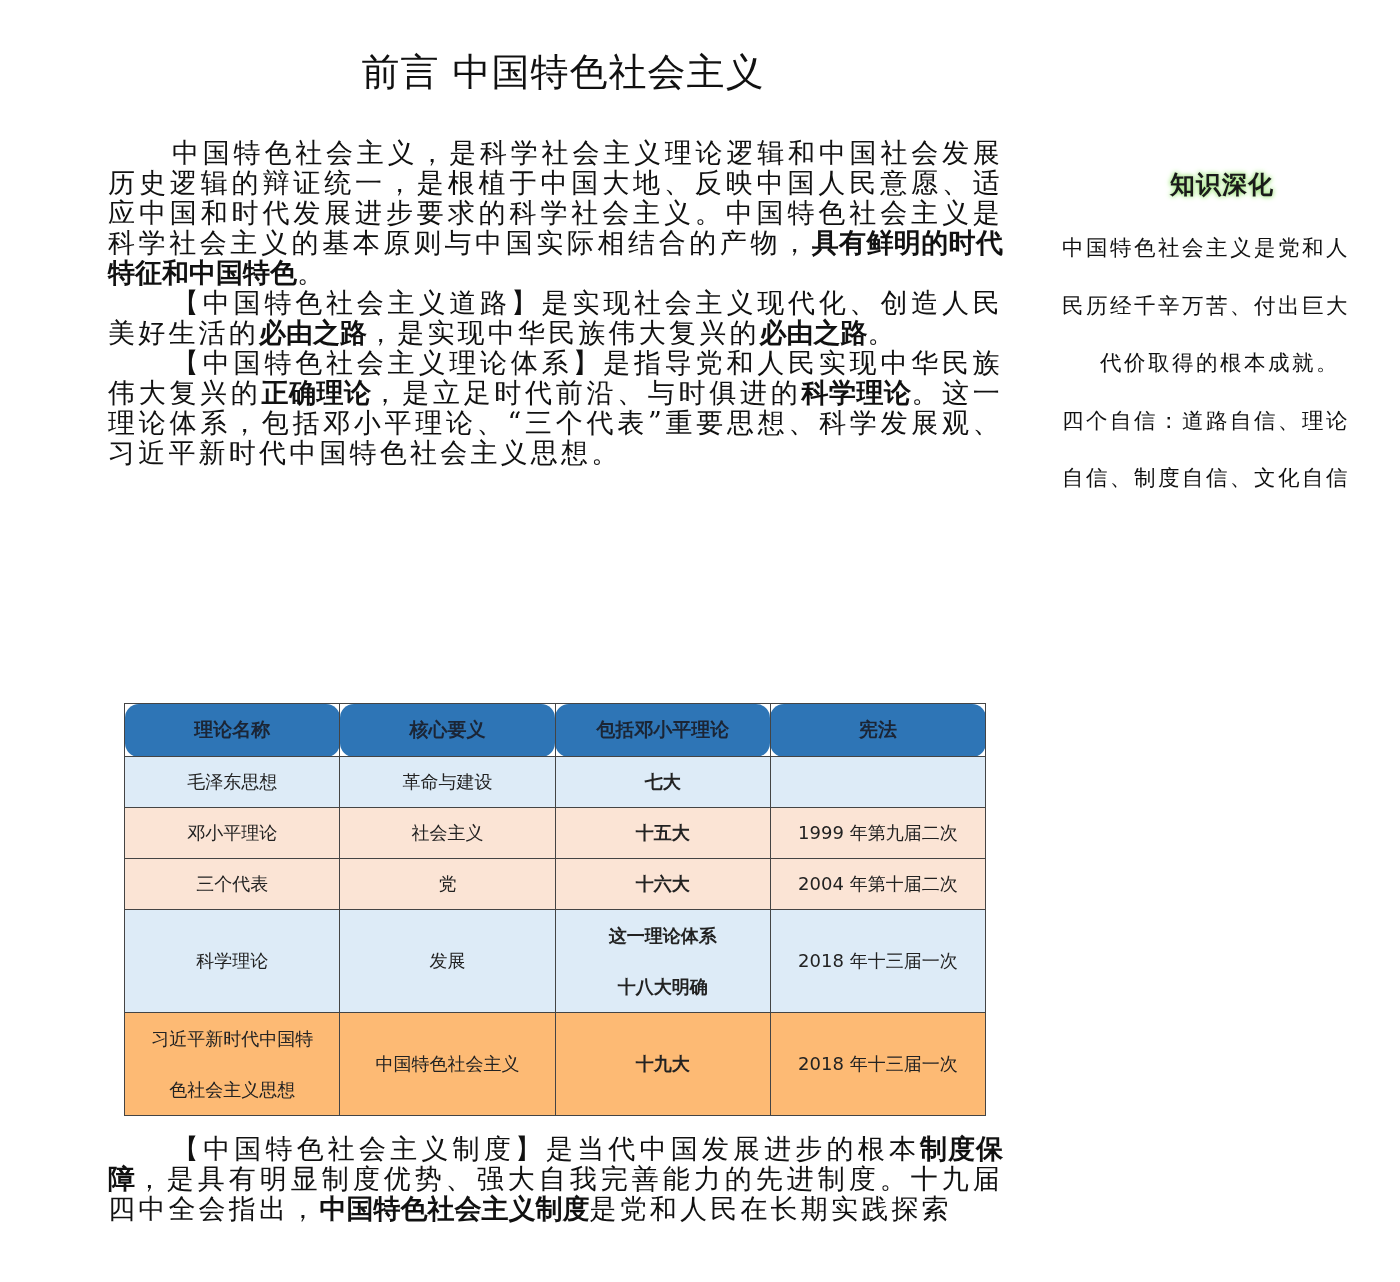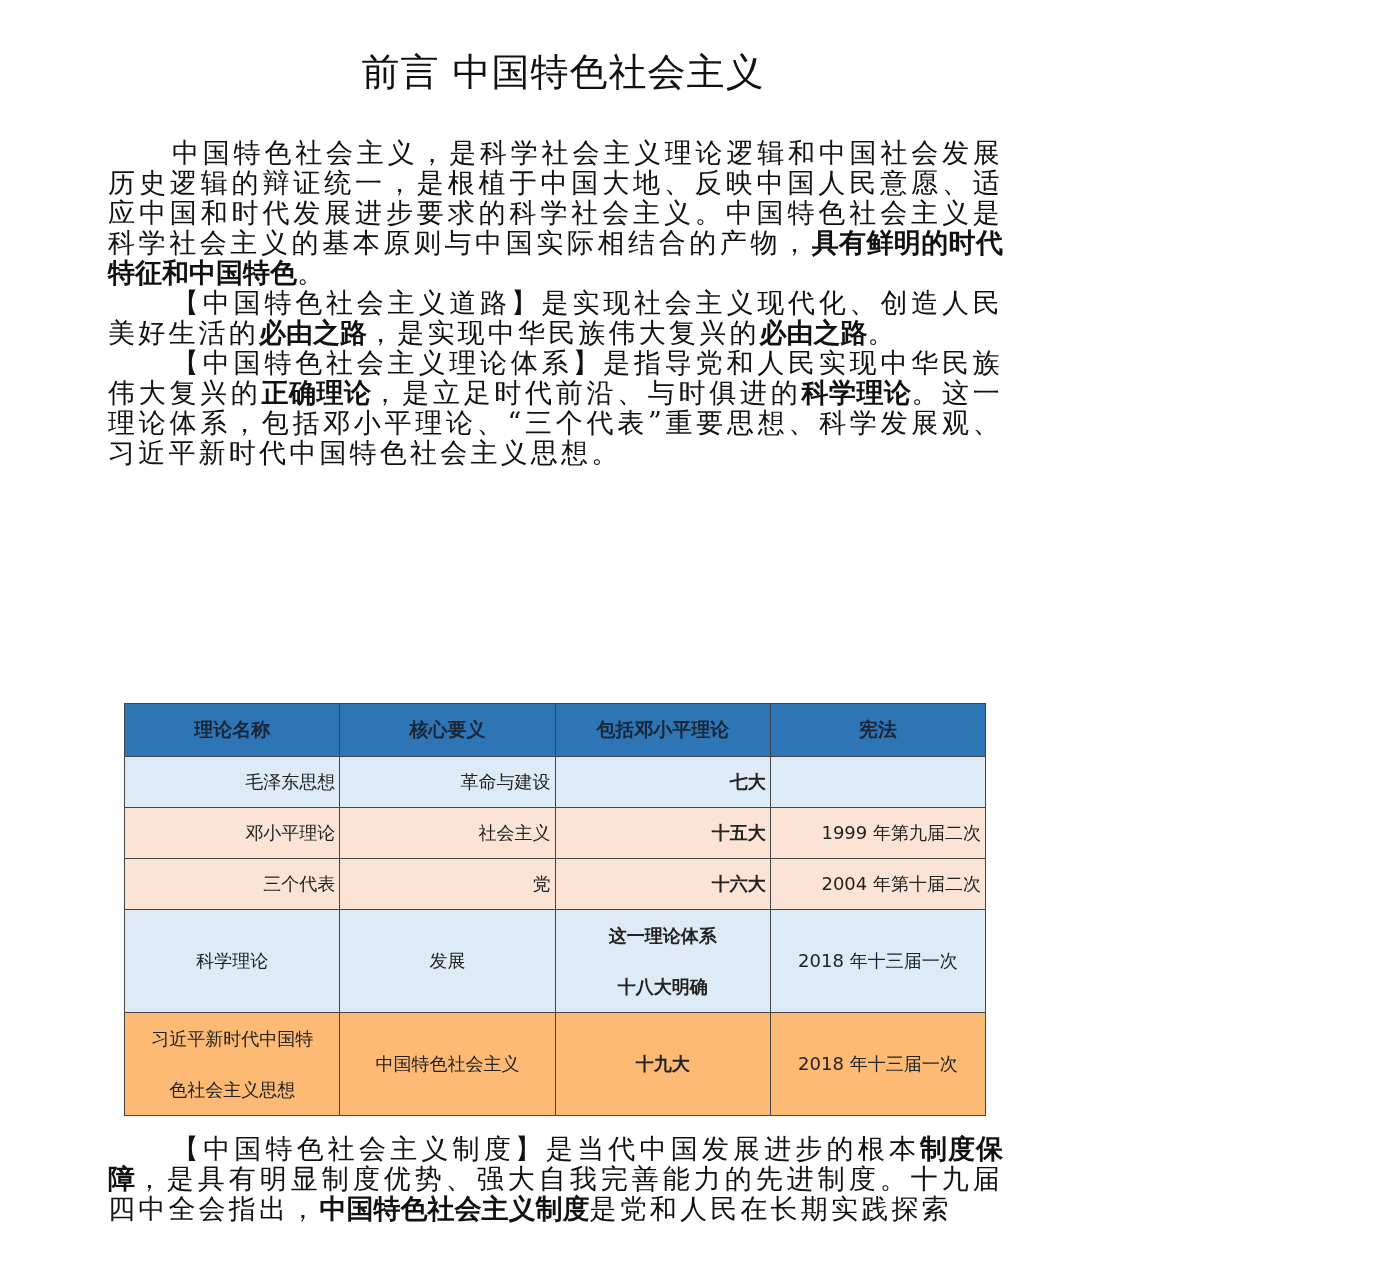--- a/index.html
+++ b/index.html
@@ -10,25 +10,25 @@
   .main { position: absolute; left: 108px; top: 138px; width: 895px; }
   .para { font-family: "DejaVu Serif", "Liberation Serif", serif; font-size: 27px;
           line-height: 30px; margin: 0; letter-spacing: 3.2px; text-align: justify;
           text-align-last: left; }
   .para b { font-family: "DejaVu Sans", "Liberation Sans", sans-serif; font-weight: bold; letter-spacing: 0; }
   .indent { text-indent: 64px; }
   .tbl-wrap { position: absolute; left: 124px; top: 703px; width: 862px; }
   table { border-collapse: collapse; width: 862px; table-layout: fixed;
           font-family: "DejaVu Sans", "Liberation Sans", sans-serif; font-size: 18px; color: #222; }
   td, th { border: 1.5px solid #444; text-align: center; vertical-align: middle; padding: 0 4px; }
-  th { background: #2e75b6; height: 52px; font-weight: bold; color: #1b2535; font-size: 19px; }
+  th { background: #2e75b6; height: 52px; font-weight: bold; color: #1b2535; font-size: 19px; border-radius: 14px; }
   tr.r-blue td { background: #ddebf7; }
   tr.r-peach td { background: #fbe4d5; margin-top: 7px; }
   tr.r-orange td { background: #fdba74; }
-  tr.h52 td { height: 50px; text-align: right; }
+  tr.h52 td { height: 50px; }
   tr.h102 td { height: 101px; }
   td.bold { font-weight: bold; }
   .cell-line { display: block; line-height: 51px; }
   .side { position: absolute; left: 1062px; top: 168px; width: 330px; }
   .side-title { text-align: center; font-size: 25px; font-weight: bold; color: #1a1a1a;
                 text-shadow: 0 0 4px #9be07a, 0 0 6px #b8f09a; margin-left: -10px; letter-spacing: 1px; }
   .side-text { font-family: "DejaVu Serif", "Liberation Serif", serif; font-size: 21.5px;
                line-height: 57.5px; margin: 18px 0 0 0; letter-spacing: 2.5px; }
   .side-text .c { display: block; text-align: center; padding-right: 14px; }
   .side-text .l { display: block; }
@@ -95,13 +95,21 @@
       </tr>
     </tbody>
   </table>
 </div>
 
 <div class="main" style="top:1134px;">
   <p class="para indent"><span>【中国特色社会主义制度】是当代中国发展进步的根本</span><b>制度保障</b><span>，是具有明显制度优势、强大自我完善能力的先进制度。十九届四中全会指出，</span><b>中国特色社会主义制度</b><span>是党和人民在长期实践探索</span></p>
 </div>
 
 <aside class="side">
+  <div class="side-title">知识深化</div>
+  <div class="side-text">
+    <span class="l">中国特色社会主义是党和人</span>
+    <span class="l">民历经千辛万苦、付出巨大</span>
+    <span class="c">代价取得的根本成就。</span>
+    <span class="l">四个自信：道路自信、理论</span>
+    <span class="l">自信、制度自信、文化自信</span>
+  </div>
 </aside>
 
 </body></html>

